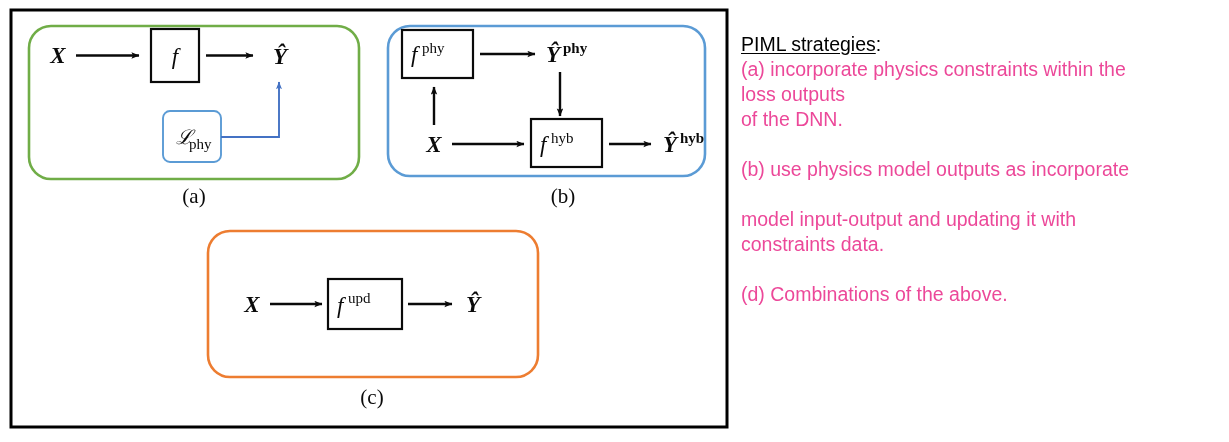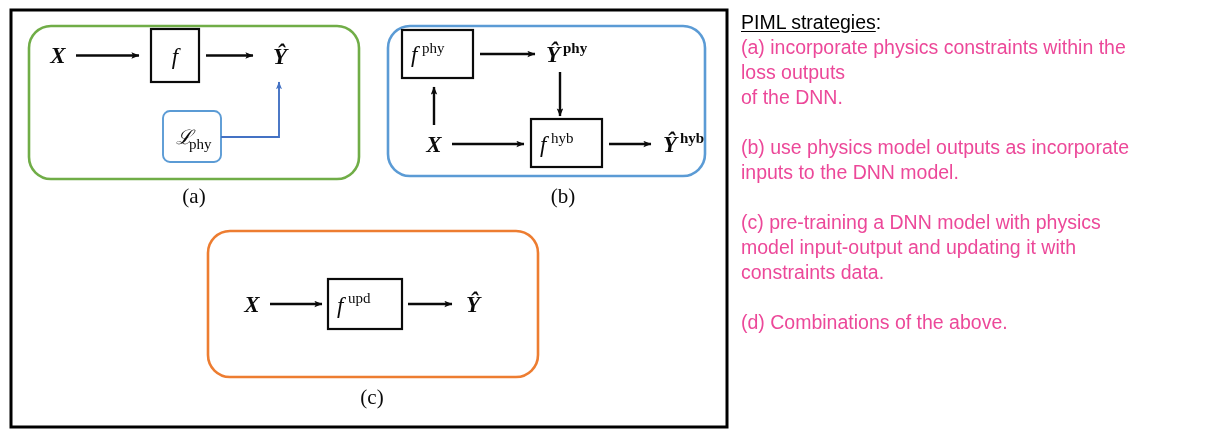--- a/index.html
+++ b/index.html
@@ -69,21 +69,21 @@
     font-size: 20px;
     fill: #0a0a0a;
   }
   
   #text-panel {
     position: absolute;
     left: 737px;
     top: 0;
     width: 492px;
     height: 372px;
-    padding: 10px 6px 0 4px;
+    padding: 32px 6px 0 4px;
     box-sizing: border-box;
   }
   .txt-line {
     font-family: "Liberation Sans", sans-serif;
     font-size: 19.5px;
     line-height: 25px;
     color: #ec4899;
     white-space: pre;
   }
   .txt-heading {
@@ -198,25 +198,23 @@
 
     <div class="txt-heading"><span class="ul">PIML strategies</span><span>:</span></div>
 
     <div class="txt-line">(a) incorporate physics constraints within the</div>
     <div class="txt-line">loss outputs</div>
     <div class="txt-line">of the DNN.</div>
 
     <div class="txt-gap"></div>
 
     <div class="txt-line">(b) use physics model outputs as incorporate</div>
-    <div class="txt-line">inputs to the DNN model.</div>
 
     <div class="txt-gap"></div>
 
-    <div class="txt-line">(c) pre-training a DNN model with physics</div>
     <div class="txt-line">model input-output and updating it with</div>
     <div class="txt-line">constraints data.</div>
 
     <div class="txt-gap"></div>
 
     <div class="txt-line">(d) Combinations of the above.</div>
   </div>
 
 </div>
 

